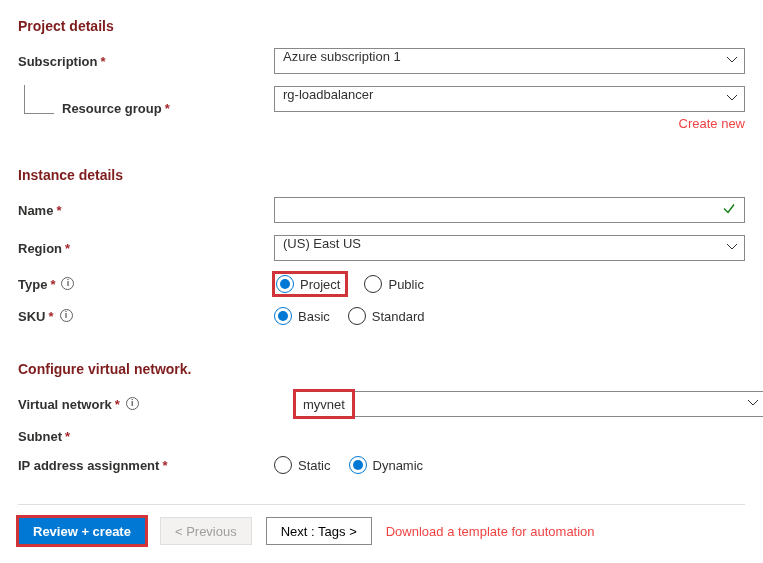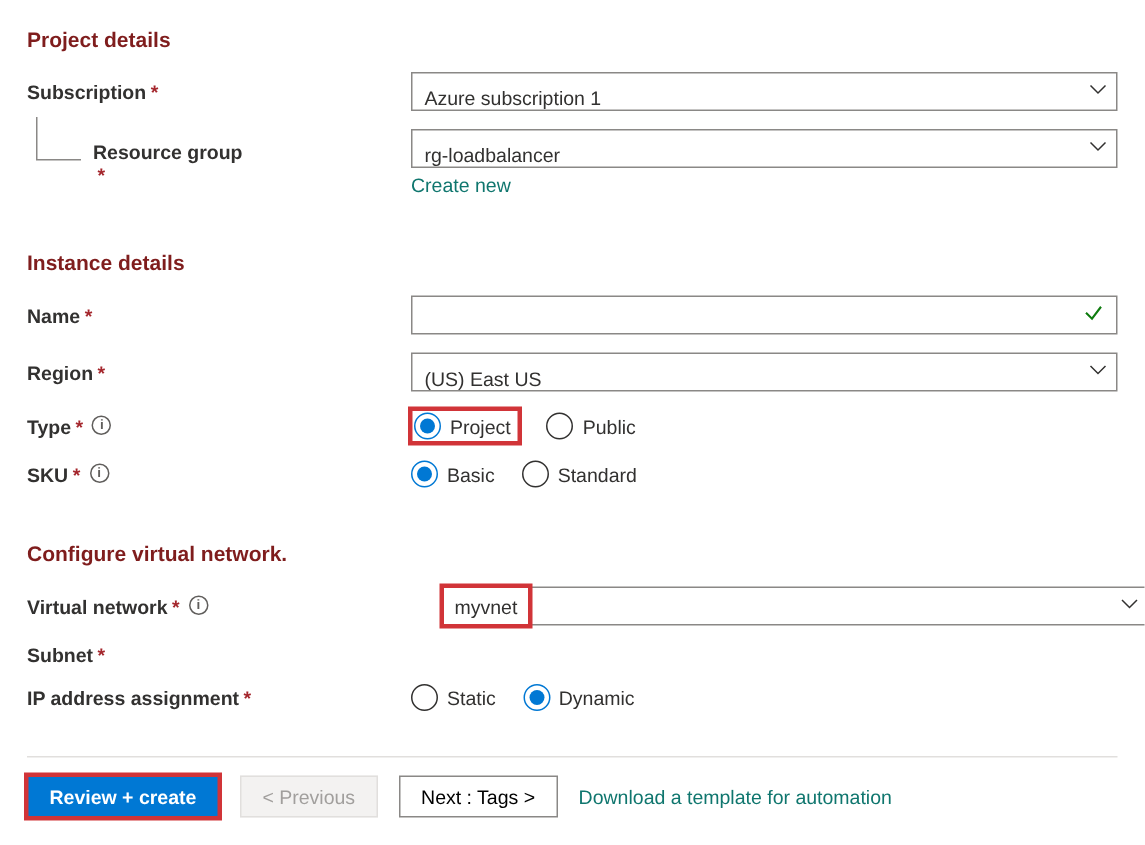--- a/index.html
+++ b/index.html
@@ -47,49 +47,49 @@
   .ctrl-col {
     flex: 1;
     max-width: 480px;
   }
   .select-box, .input-box {
     position: relative;
     width: 100%;
     height: 26px;
     border: 1px solid #8a8886;
     display: flex;
-    align-items: flex-end;
+    align-items: flex-start;
     padding: 0 8px;
     font-size: 13px;
     background: #fff;
     cursor: pointer;
   }
   .select-box .chev {
     position: absolute;
     right: 6px;
     top: 50%;
     transform: translateY(-50%);
     pointer-events: none;
   }
   .input-box .check {
     position: absolute;
     right: 8px;
     top: 50%;
     transform: translateY(-50%);
   }
   .link {
     font-size: 13px;
-    color: #0f766e;
+    color: #ef4444;
     margin-top: 4px;
     cursor: pointer;
+    text-align: right;
   }
   .indent-line {
     position: relative;
     padding-left: 44px;
-    flex-direction: column;
   }
   .indent-line::before {
     content: "";
     position: absolute;
     left: 6px;
     top: -16px;
     width: 1px;
     height: 28px;
     background: #8a8886;
   }

